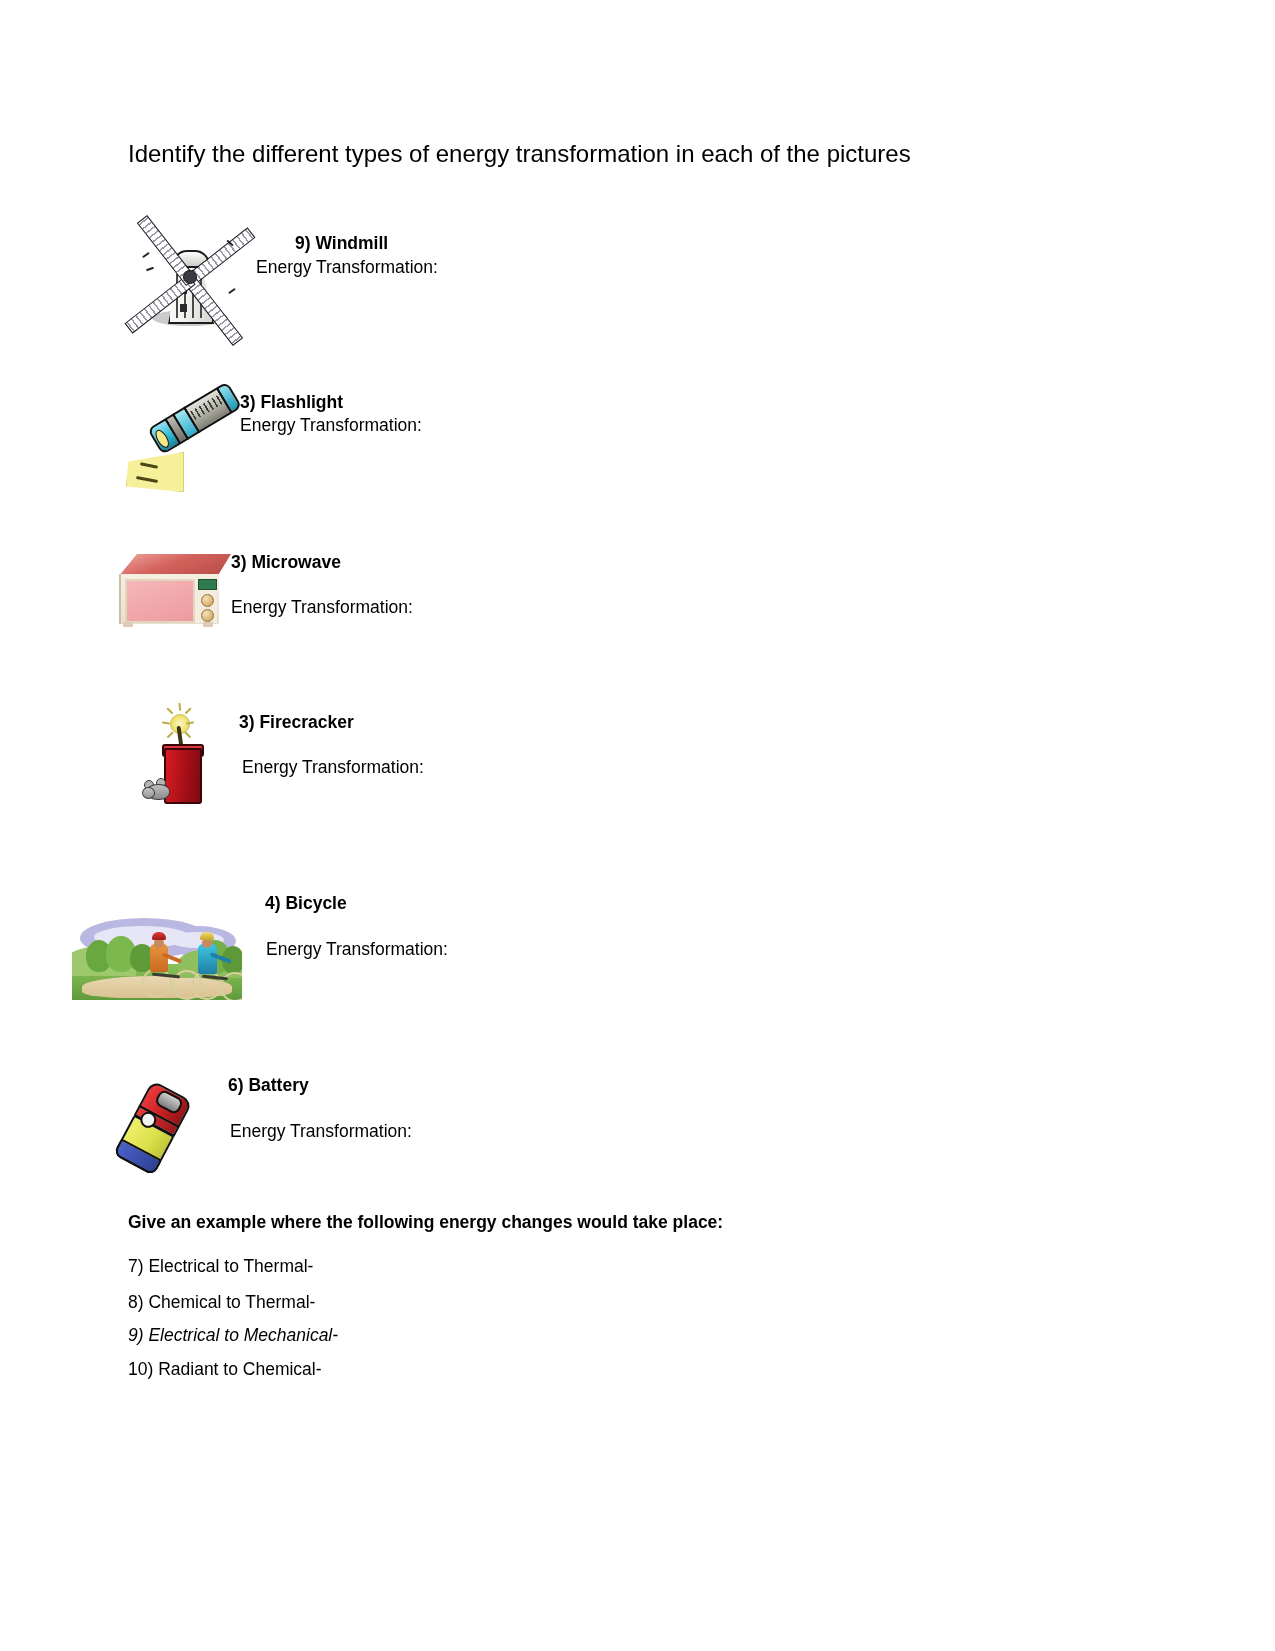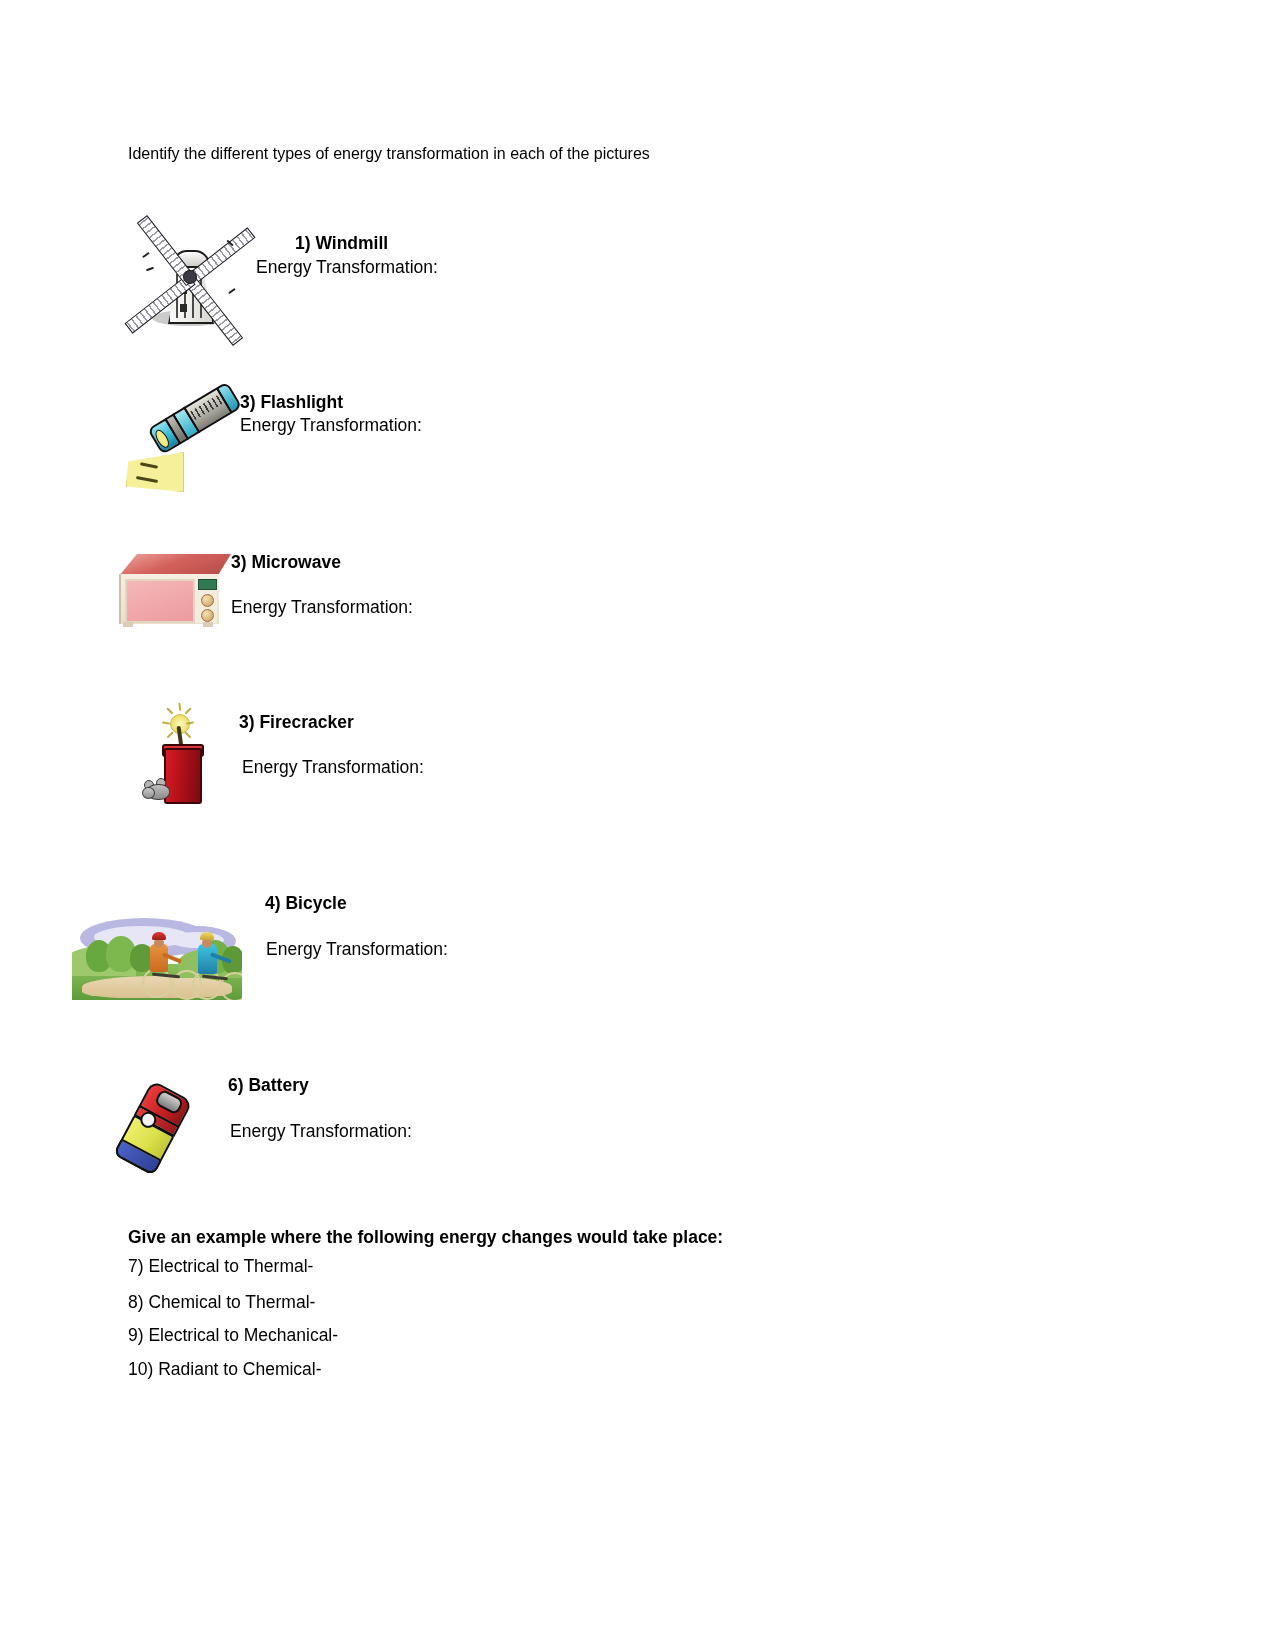--- a/index.html
+++ b/index.html
@@ -30,21 +30,21 @@
     font-weight: bold;
     letter-spacing: -0.2px;
     line-height: 1.05;
     white-space: nowrap;
   }
   .intro {
     position: absolute;
     left: 128px;
     top: 142px;
     width: 940px;
-    font-size: 16px;
+    font-size: 24px;
     line-height: 24.5px;
   }
   .intro p { margin: 0; }
 
   
   .q-label {
     position: absolute;
     font-size: 17.5px;
     font-weight: bold;
     white-space: nowrap;
@@ -60,21 +60,20 @@
   }
 
   
   .prompt-bold {
     position: absolute;
     left: 128px;
     top: 1212px;
     font-size: 17.5px;
     font-weight: bold;
     white-space: nowrap;
-    margin-top: 15px;
   }
   .tail-item {
     position: absolute;
     left: 128px;
     font-size: 17.5px;
     white-space: nowrap;
   }
 
   
   .windmill-shadow {
@@ -462,21 +461,21 @@
     <div class="wm-blade" style="transform: rotate(-38deg);"></div>
     <div class="wm-blade" style="transform: rotate(52deg);"></div>
     <div class="wm-blade" style="transform: rotate(142deg);"></div>
     <div class="wm-blade" style="transform: rotate(232deg);"></div>
     <div class="wm-hub"></div>
     <div class="wm-spark" style="left:2px; top:26px; transform:rotate(-35deg);"></div>
     <div class="wm-spark" style="left:6px; top:40px; transform:rotate(-20deg);"></div>
     <div class="wm-spark" style="left:86px; top:14px; transform:rotate(40deg);"></div>
     <div class="wm-spark" style="left:88px; top:62px; transform:rotate(-35deg);"></div>
   </div>
-  <div class="q-label" style="left:295px; top:233px;">1)   Windmill</div>
+  <div class="q-label" style="left:295px; top:233px;">9)   Windmill</div>
   <div class="q-answer" style="left:256px; top:257px;">Energy Transformation:</div>
 
   <div class="art" style="left:126px; top:404px; width:130px; height:96px;">
     <div class="fl-beam"></div>
     <div class="fl-beam-l1" style="left:14px; top:60px; width:18px; transform:rotate(12deg);"></div>
     <div class="fl-beam-l2" style="left:10px; top:74px; width:22px; transform:rotate(10deg);"></div>
     <div class="fl-body">
       <div class="fl-seg fl-head"></div>
       <div class="fl-lens"></div>
       <div class="fl-seg fl-ring1"></div>
@@ -572,16 +571,16 @@
       <div class="bat-star"></div>
     </div>
   </div>
   <div class="q-label" style="left:228px; top:1075px;text-align:center;">6) Battery</div>
   <div class="q-answer" style="left:230px; top:1121px;">Energy Transformation:</div>
 
   <div class="prompt-bold">Give an example where the following energy changes would take place:</div>
 
   <div class="tail-item" style="top:1256px;">7) Electrical to Thermal-</div>
   <div class="tail-item" style="top:1292px;">8) Chemical to Thermal-</div>
-  <div class="tail-item" style="top:1325px;">9) Electrical to Mechanical-</div>
+  <div class="tail-item" style="top:1325px;font-style:italic;">9) Electrical to Mechanical-</div>
   <div class="tail-item" style="top:1359px;">10) Radiant to Chemical-</div>
 
 </div>
 
 </body></html>

